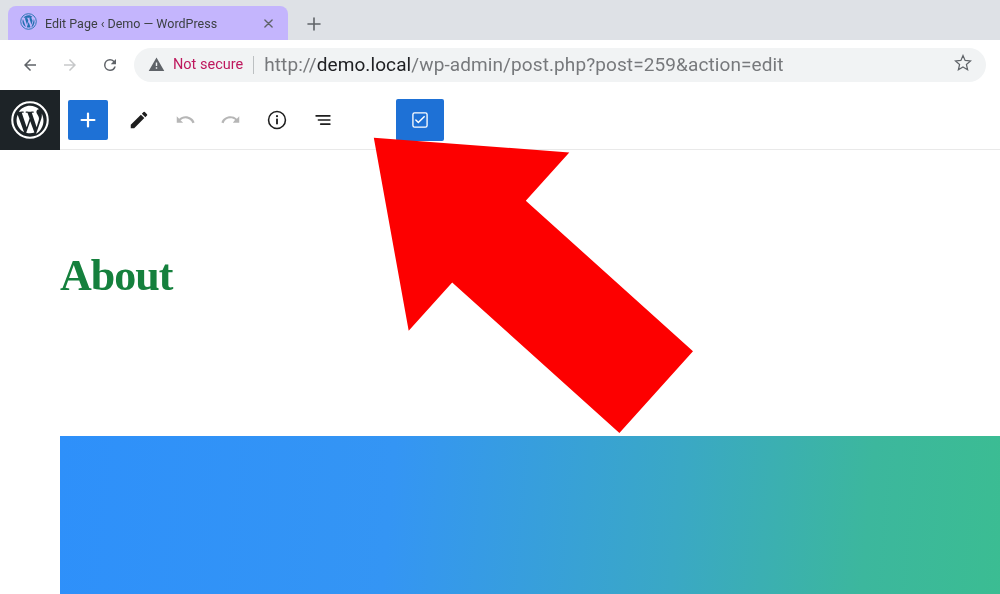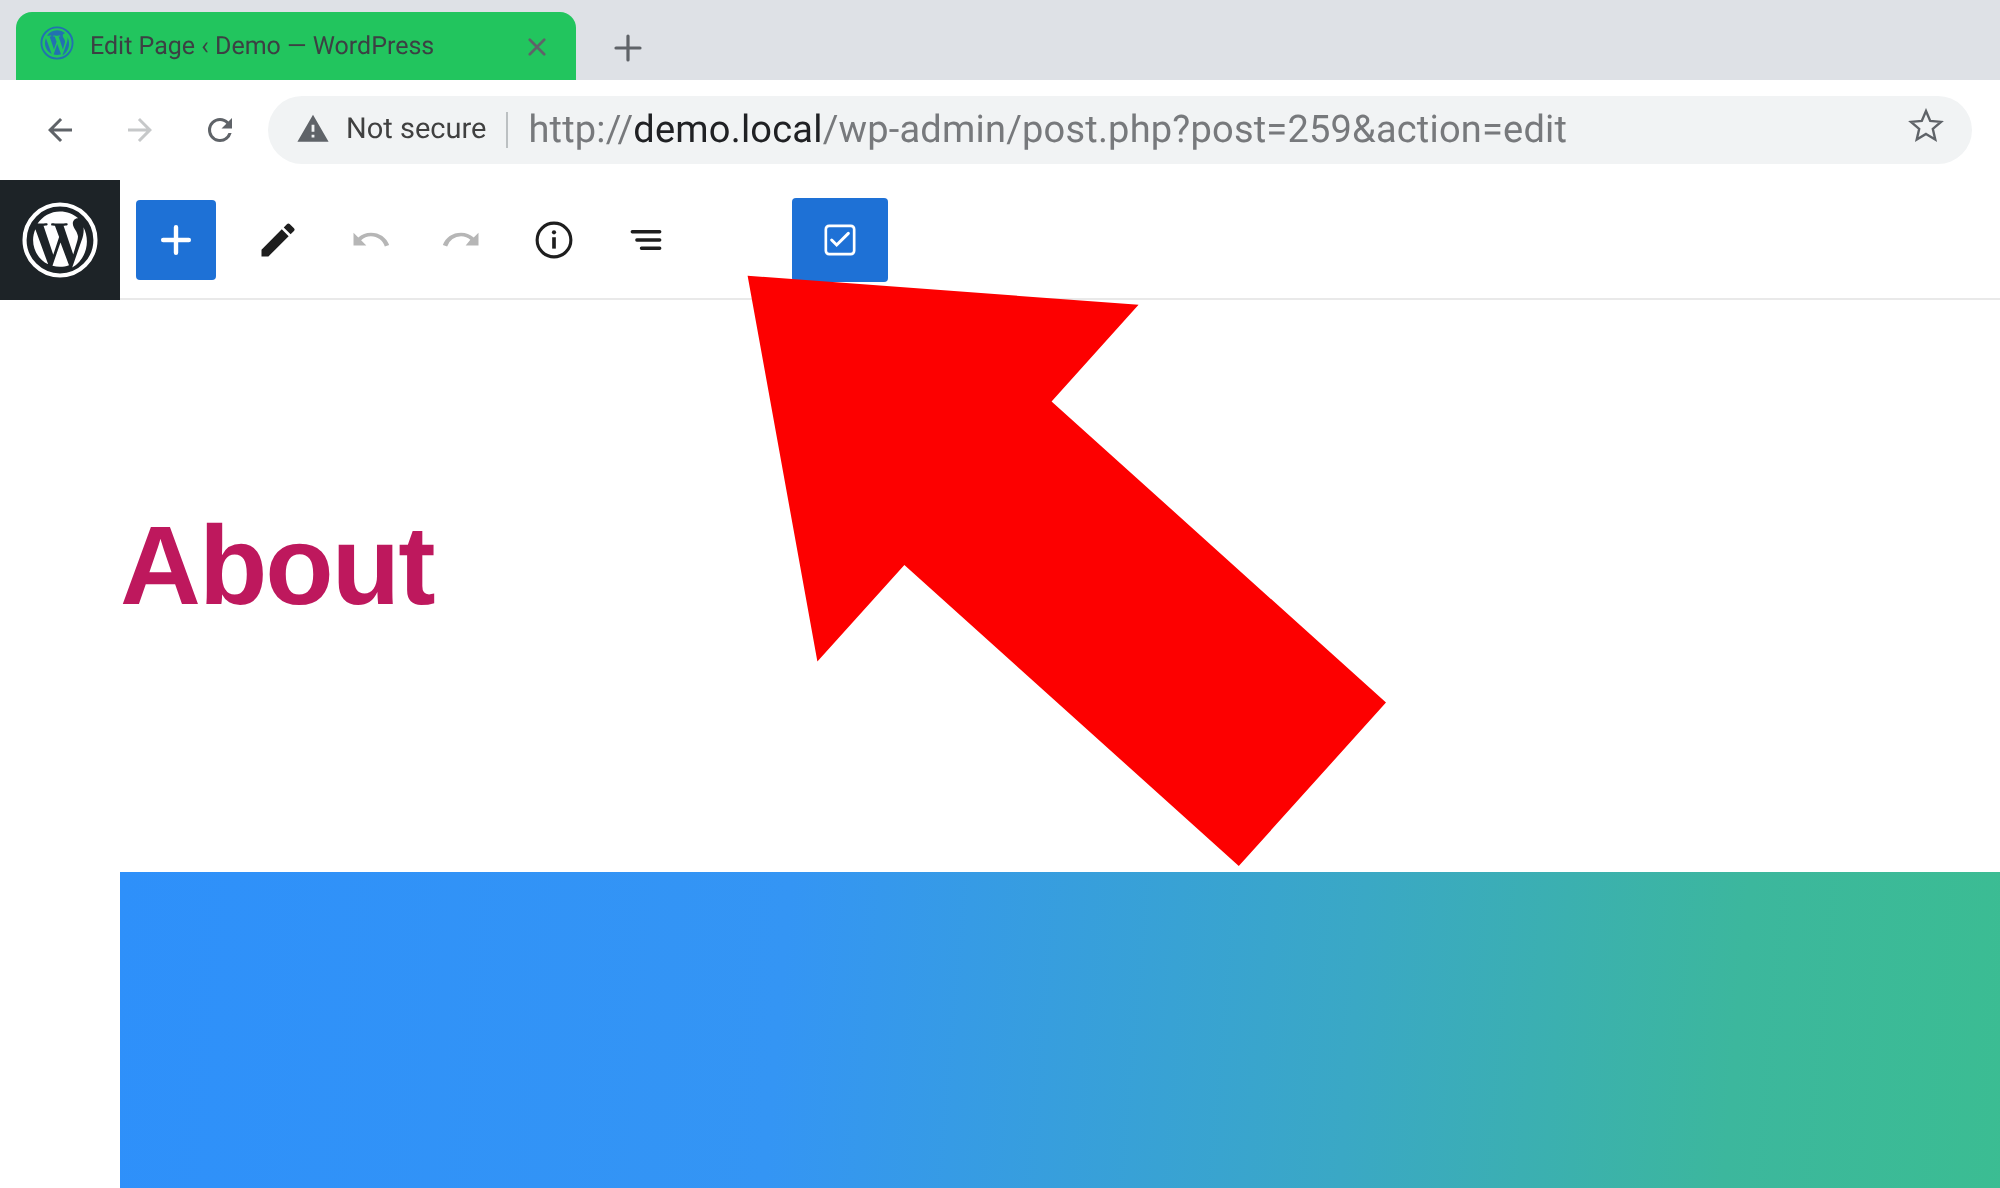--- a/index.html
+++ b/index.html
@@ -1,33 +1,33 @@
 <!DOCTYPE html>
 <html><head>
   <meta charset="utf-8">
   <style>
     * { margin: 0; padding: 0; box-sizing: border-box; font-family: -apple-system, BlinkMacSystemFont, "Segoe UI", Roboto, sans-serif; }
     body { width: 1000px; height: 594px; overflow: hidden; background: #fff; position: relative; }
 
     
     .browser-top { background: #dee1e6; height: 40px; display: flex; align-items: flex-end; padding-left: 8px; }
-    .tab { background: #22c55e; height: 34px; border-radius: 8px 8px 0 0; display: flex; align-items: center; padding: 0 12px; min-width: 280px; gap: 8px; position: relative; }
+    .tab { background: #c4b5fd; height: 34px; border-radius: 8px 8px 0 0; display: flex; align-items: center; padding: 0 12px; min-width: 280px; gap: 8px; position: relative; }
     .tab-favicon svg { width: 17px; height: 17px; }
     .tab-title { font-size: 12.5px; color: #3c4043; flex: 1; white-space: nowrap; }
     .tab-close { width: 16px; height: 16px; display: flex; align-items: center; justify-content: center; cursor: pointer; }
     .tab-close svg { width: 9px; height: 9px; }
     .new-tab { width: 28px; height: 28px; display: flex; align-items: center; justify-content: center; margin-left: 12px; margin-bottom: 2px; cursor: pointer; }
     .new-tab svg { width: 14px; height: 14px; }
 
     .addr-row { background: #fff; height: 50px; display: flex; align-items: center; padding: 0 14px; gap: 8px; border-bottom: 1px solid #fff; }
     .nav-btn { width: 32px; height: 32px; display: flex; align-items: center; justify-content: center; border-radius: 50%; cursor: pointer; }
     .nav-btn svg { width: 18px; height: 18px; }
     .nav-btn.disabled svg { opacity: 0.35; }
     .addr-bar { flex: 1; background: #f1f3f4; height: 34px; border-radius: 17px; display: flex; align-items: center; padding: 0 14px; gap: 10px; }
-    .addr-sec { display: flex; align-items: center; gap: 8px; color: #404040; font-size: 14.5px; }
+    .addr-sec { display: flex; align-items: center; gap: 8px; color: #be185d; font-size: 14.5px; }
     .addr-sep { width: 1px; height: 18px; background: #bcc0c2; }
     .addr-url { font-size: 19px; letter-spacing: .1px; }
     .addr-url .muted { color: #77797c; }
     .addr-url .host { color: #202124; }
     .star { margin-left: auto; }
     .star svg { width: 18px; height: 18px; }
 
     
     .wp-area { display: flex; height: calc(100% - 90px); background: #fff; }
     .wp-logo { width: 60px; height: 60px; background: #1d2327; display: flex; align-items: center; justify-content: center; flex: 0 0 60px; }
@@ -36,21 +36,21 @@
     .wp-main { flex: 1; display: flex; flex-direction: column; }
     .wp-toolbar { height: 60px; border-bottom: 1px solid #e9e9e9; display: flex; align-items: center; padding-left: 8px; gap: 4px; }
     .tb-btn { width: 42px; height: 42px; display: flex; align-items: center; justify-content: center; border-radius: 2px; cursor: pointer; }
     .tb-add { width: 40px; height: 40px; background: #1e71d6; display: flex; align-items: center; justify-content: center; border-radius: 2px; cursor: pointer; margin-right: 6px; }
     .tb-add svg { width: 22px; height: 22px; }
     .tb-btn.disabled { opacity: .32; cursor: default; }
     .tb-btn svg { width: 22px; height: 22px; }
     .tb-pill { background: #1e71d6; height: 42px; border-radius: 2px; display: flex; align-items: center; padding: 0 14px; gap: 8px; margin-left: 48px; cursor: pointer; }
 
     .wp-canvas { flex: 1; position: relative; }
-    .page-title { position: absolute; top: 100px; left: 0; font-size: 56px; font-weight: 800; color: #be185d; letter-spacing: -1px; font-family: Liberation Sans, sans-serif; }
+    .page-title { position: absolute; top: 100px; left: 0; font-size: 44px; font-weight: 800; color: #15803d; letter-spacing: -1px; font-family: Liberation Serif, serif; }
     .gradient-block { position: absolute; top: 286px; left: 0; right: 0; height: 220px; background: linear-gradient(95deg, #2e90fa 0%, #3495f4 35%, #3aa8c5 65%, #3cb79d 85%, #3bbd92 100%); }
 
     
     .red-arrow { position: absolute; pointer-events: none; z-index: 100; }
   </style>
 </head>
 <body>
 
 <div class="browser-top">
   <div class="tab">

